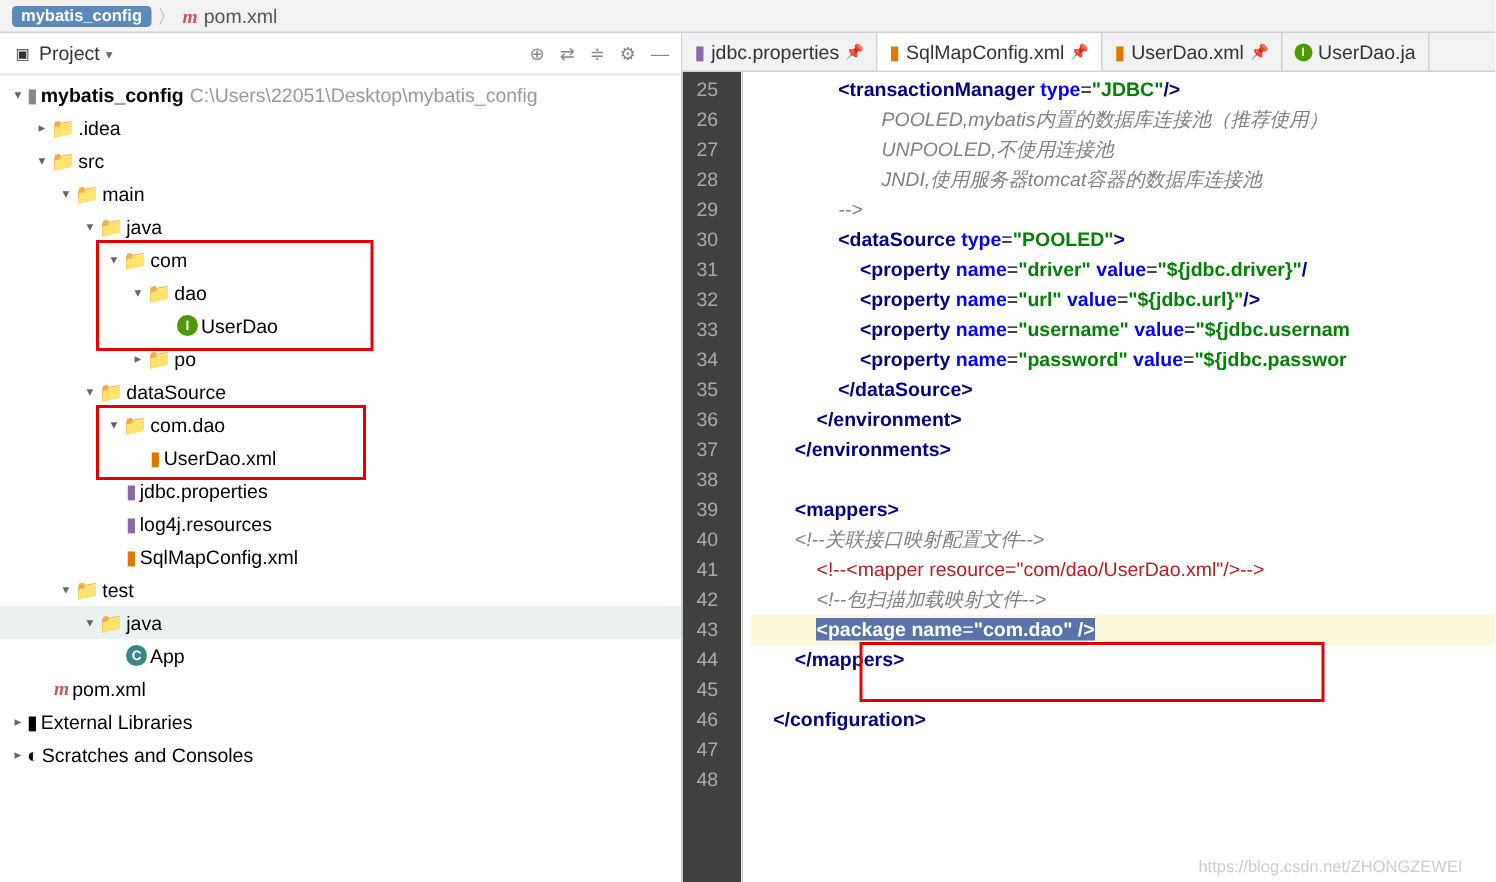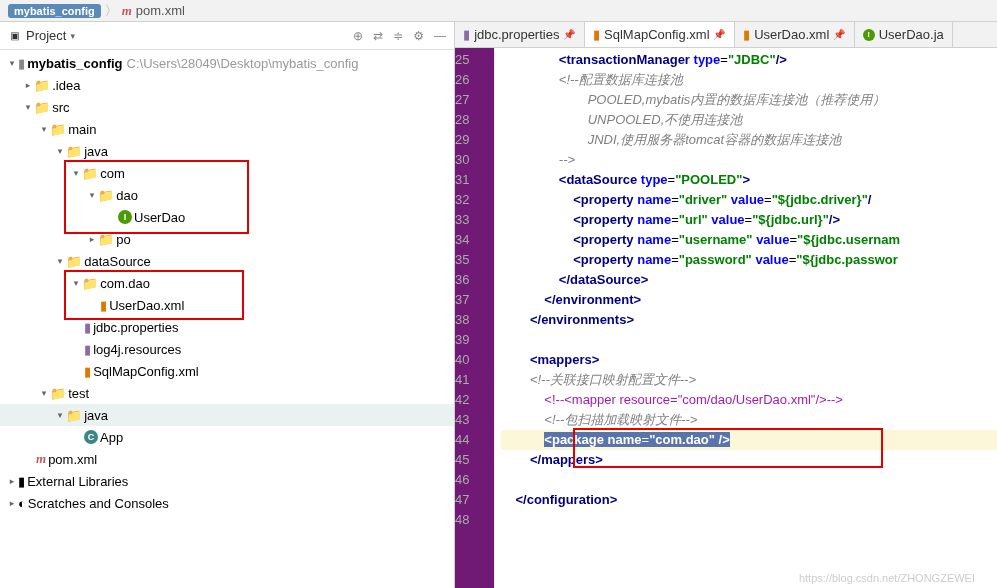--- a/index.html
+++ b/index.html
@@ -30,29 +30,29 @@
 .m-icon { color: #c65b5b; font-style: italic; font-weight: bold; font-family: serif; }
 .redbox1 { position: absolute; border: 2px solid #e30000; pointer-events: none; }
 .leftwrap { position: relative; flex: 1; }
 .right { flex: 1; display: flex; flex-direction: column; background: #fff; }
 .tabs { height: 26px; display: flex; border-bottom: 1px solid #d0d0d0; background: #f2f2f2; }
 .tab { display: flex; align-items: center; padding: 0 8px; gap: 4px; border-right: 1px solid #d0d0d0; font-size: 12px; color: #333; cursor: pointer; }
 .tab.active { background: #fff; }
 .tab .pin { color: #aaa; font-size: 10px; }
 .tab .iface { width: 12px; height: 12px; background: #4e9a06; border-radius: 50%; color: #fff; display: inline-flex; align-items: center; justify-content: center; font-size: 8px; font-weight: bold; }
 .editor { flex: 1; display: flex; overflow: hidden; font-family: "Consolas", "Courier New", monospace; font-size: 13px; }
-.gutter { width: 40px; background: #701a75; border-right: 1px solid #eee; text-align: left; color: #aaa; padding: 2px 6px 0 0; line-height: 20px; }
+.gutter { width: 40px; background: #404040; border-right: 1px solid #eee; text-align: center; color: #aaa; padding: 2px 6px 0 0; line-height: 20px; }
 .code { flex: 1; padding: 2px 0 0 6px; line-height: 20px; overflow: hidden; }
 .code .ln { height: 20px; white-space: pre; }
 .code .hl { background: #fcf7d9; }
 .tag { color: #000080; font-weight: bold; }
 .attr { color: #0000ff; font-weight: bold; }
 .val { color: #008000; font-weight: bold; }
 .cmt { color: #808080; font-style: italic; }
-.cmt2 { color: #a21caf; }
+.cmt2 { color: #b91c1c; }
 .selspan { background: #5974ab; color: #fff; }
 .selspan .tag, .selspan .attr, .selspan .val { color: #fff; }
 .hdricons { display: flex; gap: 10px; color: #888; }
 .hdricons span { cursor: pointer; font-size: 12px; }
 .redbox-code { position: absolute; border: 2px solid #e30000; pointer-events: none; }
 .codewrap { position: relative; flex: 1; display: flex; overflow: hidden; }
 .watermark { position: absolute; right: 22px; bottom: 4px; font-size: 11px; color: #ccc; pointer-events: none; }
 </style>
 </head>
 <body>
@@ -80,21 +80,21 @@
         <span>—</span>
       </div>
     </div>
     <div class="leftwrap">
       <div class="tree">
         <div class="node">
             <span class="indent" style="width:6px"></span>
             <span class="arr">▾</span>
             <span class="fldr">▮</span>
             <span class="nlabel bold">mybatis_config</span>
-            <span class="nlabel gray">C:\Users\28049\Desktop\mybatis_config</span>
+            <span class="nlabel gray">C:\Users\22051\Desktop\mybatis_config</span>
           </div>
         <div class="node">
             <span class="indent" style="width:22px"></span>
             <span class="arr">▸</span>
             <span class="fldr">📁</span>
             <span class="nlabel">.idea</span>
           </div>
         <div class="node">
             <span class="indent" style="width:22px"></span>
             <span class="arr">▾</span>
@@ -253,21 +253,20 @@
             <div>42</div>
             <div>43</div>
             <div>44</div>
             <div>45</div>
             <div>46</div>
             <div>47</div>
             <div>48</div>
         </div>
         <div class="code">
 <div class="ln">                <span class="tag">&lt;</span><span class="tag">transactionManager</span><span> </span><span class="attr">type</span><span>=</span><span class="val">"JDBC"</span><span class="tag">/&gt;</span></div>
-<div class="ln">                <span class="cmt">&lt;!--配置数据库连接池</span></div>
 <div class="ln">                        <span class="cmt">POOLED,mybatis内置的数据库连接池（推荐使用）</span></div>
 <div class="ln">                        <span class="cmt">UNPOOLED,不使用连接池</span></div>
 <div class="ln">                        <span class="cmt">JNDI,使用服务器tomcat容器的数据库连接池</span></div>
 <div class="ln">                <span class="cmt">--&gt;</span></div>
 <div class="ln">                <span class="tag">&lt;</span><span class="tag">dataSource</span><span> </span><span class="attr">type</span><span>=</span><span class="val">"POOLED"</span><span class="tag">&gt;</span></div>
 <div class="ln">                    <span class="tag">&lt;</span><span class="tag">property</span><span> </span><span class="attr">name</span><span>=</span><span class="val">"driver"</span><span> </span><span class="attr">value</span><span>=</span><span class="val">"${jdbc.driver}"</span><span class="tag">/</span></div>
 <div class="ln">                    <span class="tag">&lt;</span><span class="tag">property</span><span> </span><span class="attr">name</span><span>=</span><span class="val">"url"</span><span> </span><span class="attr">value</span><span>=</span><span class="val">"${jdbc.url}"</span><span class="tag">/&gt;</span></div>
 <div class="ln">                    <span class="tag">&lt;</span><span class="tag">property</span><span> </span><span class="attr">name</span><span>=</span><span class="val">"username"</span><span> </span><span class="attr">value</span><span>=</span><span class="val">"${jdbc.usernam</span></div>
 <div class="ln">                    <span class="tag">&lt;</span><span class="tag">property</span><span> </span><span class="attr">name</span><span>=</span><span class="val">"password"</span><span> </span><span class="attr">value</span><span>=</span><span class="val">"${jdbc.passwor</span></div>
 <div class="ln">                <span class="tag">&lt;/</span><span class="tag">dataSource</span><span class="tag">&gt;</span></div>

